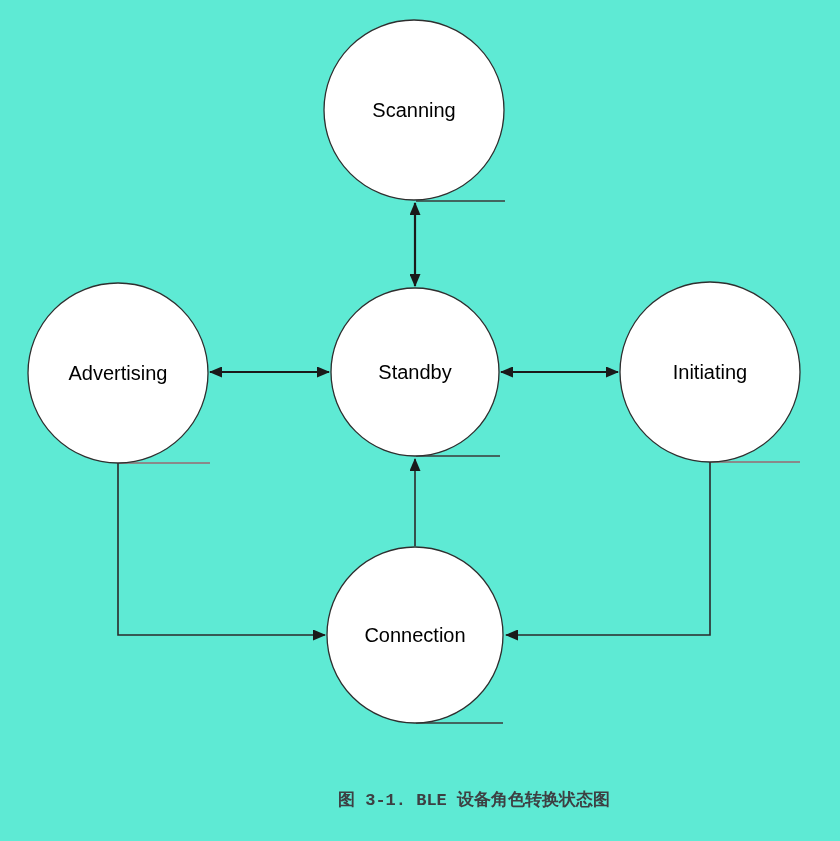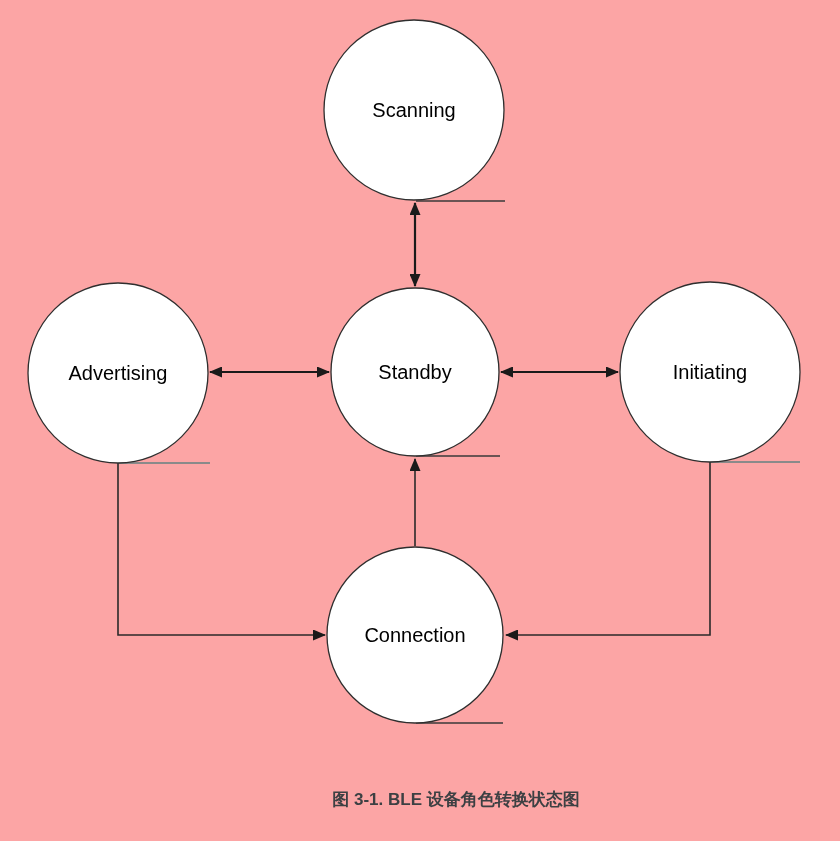--- a/index.html
+++ b/index.html
@@ -4,21 +4,21 @@
 <style>
   * { margin: 0; padding: 0; box-sizing: border-box; }
   html, body {
     background: #ffffff;
     font-family: "Liberation Sans", sans-serif;
   }
   .canvas {
     position: relative;
     width: 840px;
     height: 841px;
-    background: #fca5a5;
+    background: #5eead4;
     overflow: hidden;
   }
   .diagram-svg {
     position: absolute;
     top: 0;
     left: 0;
   }
   .state-circle {
     fill: #ffffff;
     stroke: #2e2e2e;
@@ -44,24 +44,24 @@
     stroke: #3a3a3a;
     stroke-width: 1.5;
   }
   .tangent-gray {
     stroke: #8a8a8a;
     stroke-width: 1.8;
   }
   .figure-caption {
     position: absolute;
     top: 788px;
-    left: 456px;
+    left: 474px;
     transform: translateX(-50%);
     white-space: nowrap;
-    font-family: Liberation Sans, sans-serif;
+    font-family: Liberation Mono, monospace;
     font-size: 17px;
     font-weight: bold;
     color: #3d4043;
   }
 </style>
 </head>
 <body>
 
 <div class="canvas">
 

